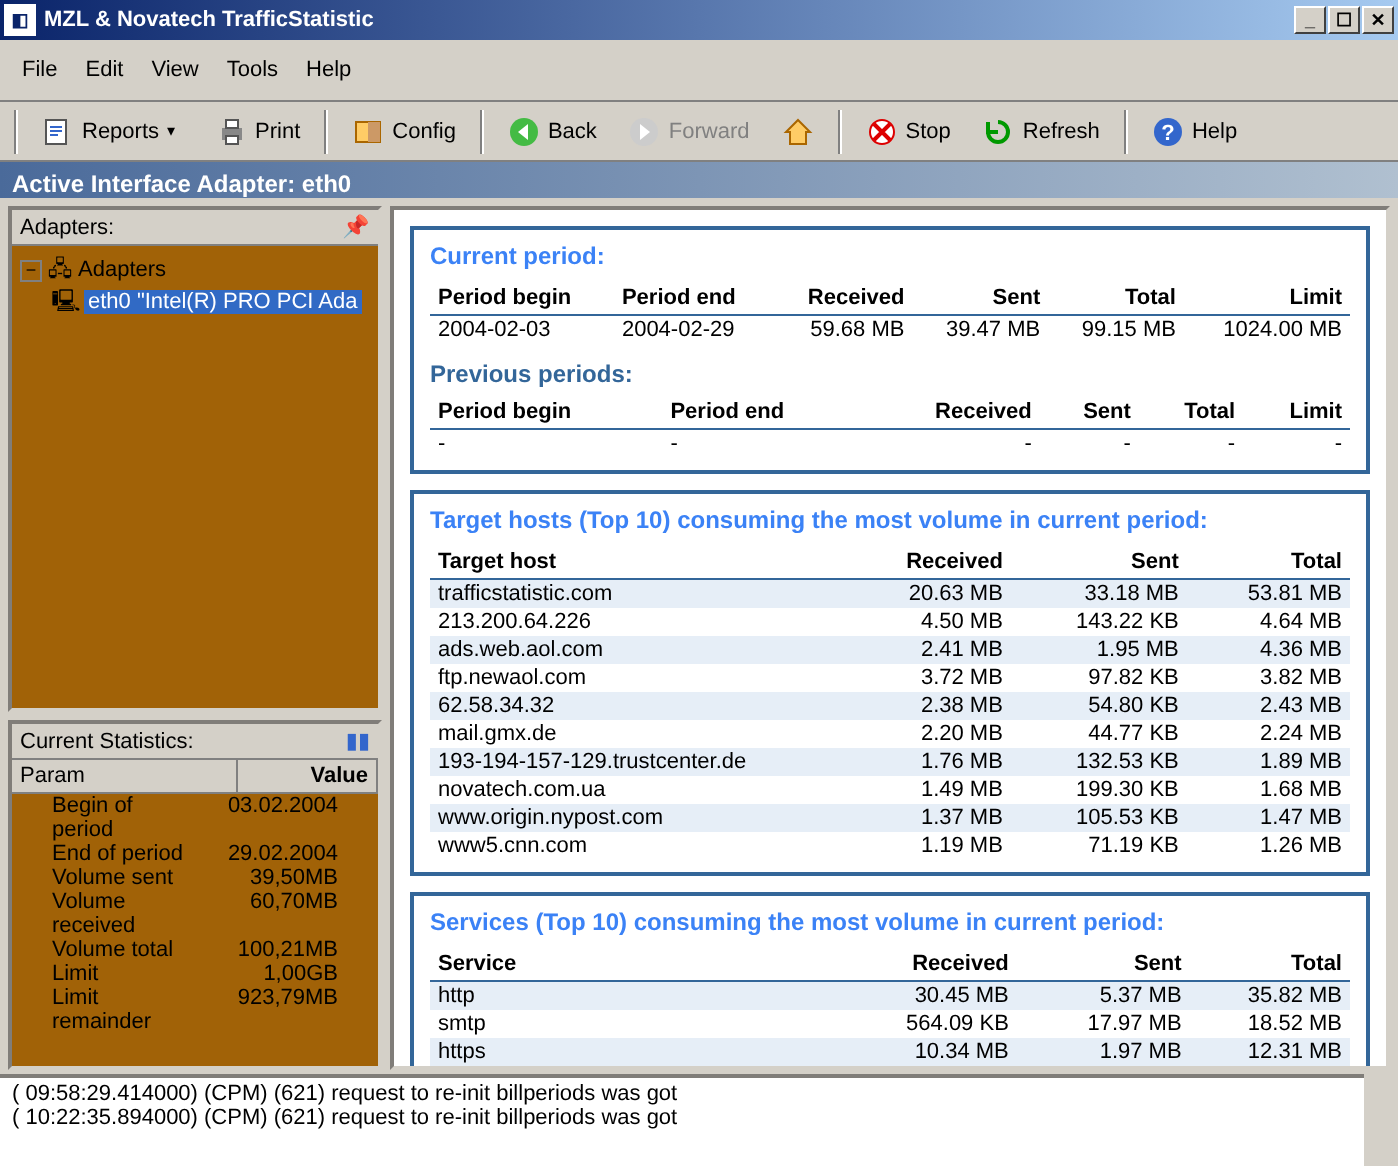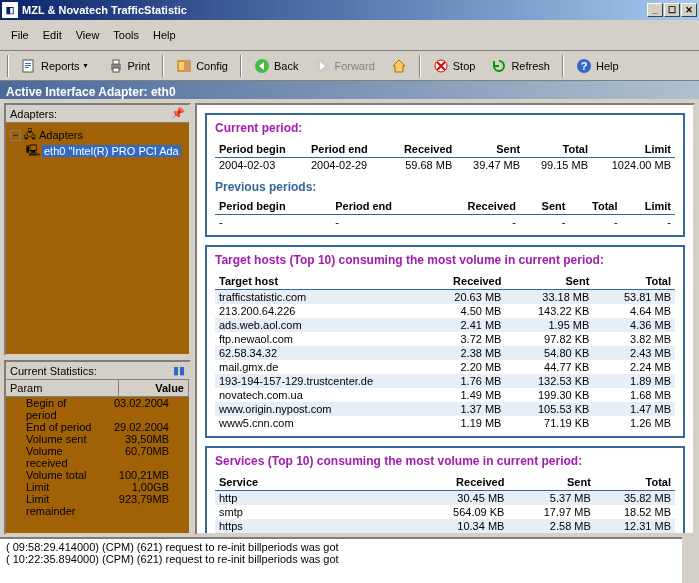--- a/index.html
+++ b/index.html
@@ -32,21 +32,21 @@
 .stats-hdr-row div { padding: 2px 4px; border-right: 1px solid #808080; font-size: 11px; }
 .stats-hdr-row .c1 { flex: 1; }
 .stats-hdr-row .c2 { width: 70px; text-align: right; font-weight: bold; }
 .stats-body { flex: 1; overflow: hidden; }
 .stats-row { display: flex; padding: 0 20px; font-size: 11px; }
 .stats-row .c1 { flex: 1; }
 .stats-row .c2 { width: 70px; text-align: right; }
 .rightcol { flex: 1; padding: 4px 4px 4px 0; }
 .content { background: #fff; border: 2px inset #d4d0c8; height: 100%; overflow-y: auto; padding: 8px; }
 .section { border: 2px solid #336699; padding: 6px 8px; margin-bottom: 8px; }
-.sect-title { color: #a21caf; font-weight: bold; font-size: 12px; margin-bottom: 6px; }
+.sect-title { color: #3b82f6; font-weight: bold; font-size: 12px; margin-bottom: 6px; }
 .sect-sub { color: #336699; font-weight: bold; font-size: 12px; margin: 8px 0 4px 0; }
 .tbl { width: 100%; border-collapse: collapse; font-size: 11px; }
 .tbl th { text-align: left; font-weight: bold; border-bottom: 1px solid #336699; padding: 2px 4px; }
 .tbl th.r, .tbl td.r { text-align: right; }
 .tbl td { padding: 1px 4px; }
 .tbl tr.alt { background: #e6eef7; }
 .logbar { position: absolute; left: 0; right: 17px; bottom: 0; height: 46px; background: #fff; border-top: 2px inset #d4d0c8; padding: 2px 6px; font-size: 11px; overflow: hidden; margin-top: 32px; }
 .logline { white-space: nowrap; }
 .disabled { color: #808080; }
 svg { display: block; }
@@ -372,21 +372,21 @@
               </tr>
               <tr>
                 <td>smtp</td>
                 <td class="r">564.09 KB</td>
                 <td class="r">17.97 MB</td>
                 <td class="r">18.52 MB</td>
               </tr>
               <tr class="alt">
                 <td>https</td>
                 <td class="r">10.34 MB</td>
-                <td class="r">2.58 MB</td>
+                <td class="r">1.97 MB</td>
                 <td class="r">12.31 MB</td>
               </tr>
               <tr>
                 <td>pop3</td>
                 <td class="r">6.92 MB</td>
                 <td class="r">477.71 KB</td>
                 <td class="r">7.38 MB</td>
               </tr>
             </tbody>
         </table>

